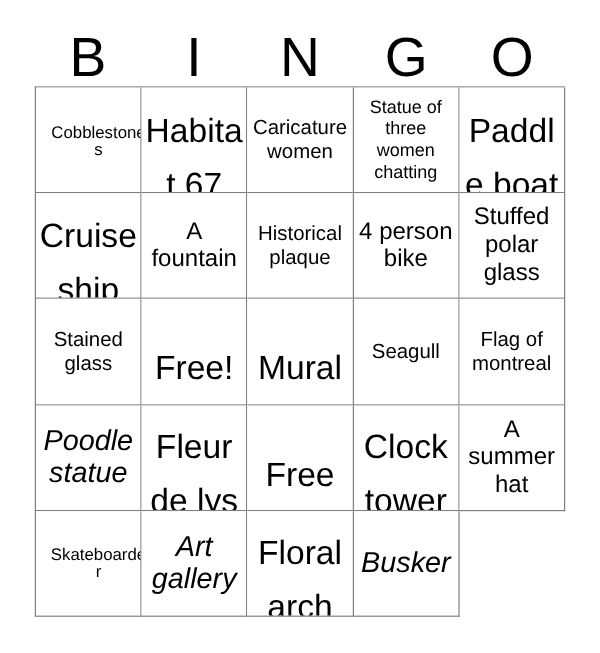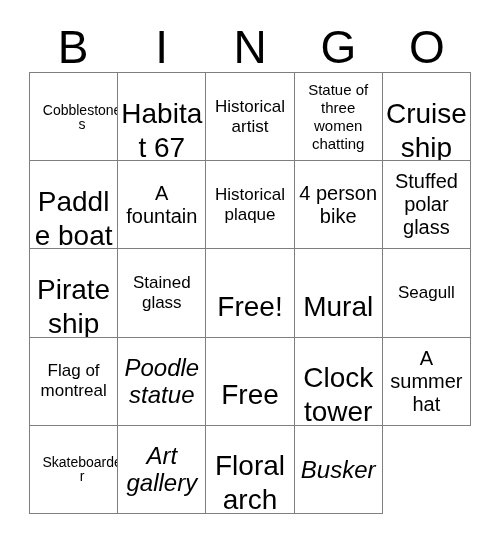--- a/index.html
+++ b/index.html
@@ -84,21 +84,21 @@
     font-weight: 400;
     word-wrap: break-word;
   }
 
   
   .sz-xs  { font-size: 14px; line-height: 14px; margin-left: 17px; }
   .sz-s   { font-size: 15px; line-height: 18px; }
   .sz-m   { font-size: 17px; line-height: 20px; }
   .sz-l   { font-size: 20px; line-height: 23px; }
   .sz-xl  { font-size: 24px; line-height: 27px; font-style: italic; }
-  .sz-xxl { font-size: 28px; line-height: 34px; margin-top: 28px; }
+  .sz-xxl { font-size: 28px; line-height: 45px; margin-top: 28px; }
 </style>
 </head>
 <body>
 
 <div id="bingo-card">
 
   <div id="header-row">
     <div class="header-letter">B</div>
     <div class="header-letter">I</div>
     <div class="header-letter">N</div>
@@ -107,63 +107,63 @@
   </div>
 
   <div id="grid">
       <div class="cell">
         <span class="cell-text sz-xs">Cobblestones</span>
       </div>
       <div class="cell">
         <span class="cell-text sz-xxl">Habitat 67</span>
       </div>
       <div class="cell">
-        <span class="cell-text sz-m">Historical artist</span>
+        <span class="cell-text sz-m">Caricature women</span>
       </div>
       <div class="cell">
         <span class="cell-text sz-s">Statue of three women chatting</span>
       </div>
       <div class="cell">
-        <span class="cell-text sz-xxl">Cruise ship</span>
+        <span class="cell-text sz-xxl">Paddle boat</span>
       </div>
       <div class="cell">
-        <span class="cell-text sz-xxl">Paddle boat</span>
+        <span class="cell-text sz-xxl">Cruise ship</span>
       </div>
       <div class="cell">
         <span class="cell-text sz-l">A fountain</span>
       </div>
       <div class="cell">
         <span class="cell-text sz-m">Historical plaque</span>
       </div>
       <div class="cell">
         <span class="cell-text sz-l">4 person bike</span>
       </div>
       <div class="cell">
         <span class="cell-text sz-l">Stuffed polar glass</span>
-      </div>
-      <div class="cell">
-        <span class="cell-text sz-xxl">Pirate ship</span>
       </div>
       <div class="cell">
         <span class="cell-text sz-m">Stained glass</span>
       </div>
       <div class="cell">
         <span class="cell-text sz-xxl">Free!</span>
       </div>
       <div class="cell">
         <span class="cell-text sz-xxl">Mural</span>
       </div>
       <div class="cell">
         <span class="cell-text sz-m">Seagull</span>
       </div>
       <div class="cell">
         <span class="cell-text sz-m">Flag of montreal</span>
       </div>
       <div class="cell">
         <span class="cell-text sz-xl">Poodle statue</span>
+      </div>
+      <div class="cell">
+        <span class="cell-text sz-xxl">Fleur de lys</span>
       </div>
       <div class="cell">
         <span class="cell-text sz-xxl">Free</span>
       </div>
       <div class="cell">
         <span class="cell-text sz-xxl">Clock tower</span>
       </div>
       <div class="cell">
         <span class="cell-text sz-l">A summer hat</span>
       </div>

